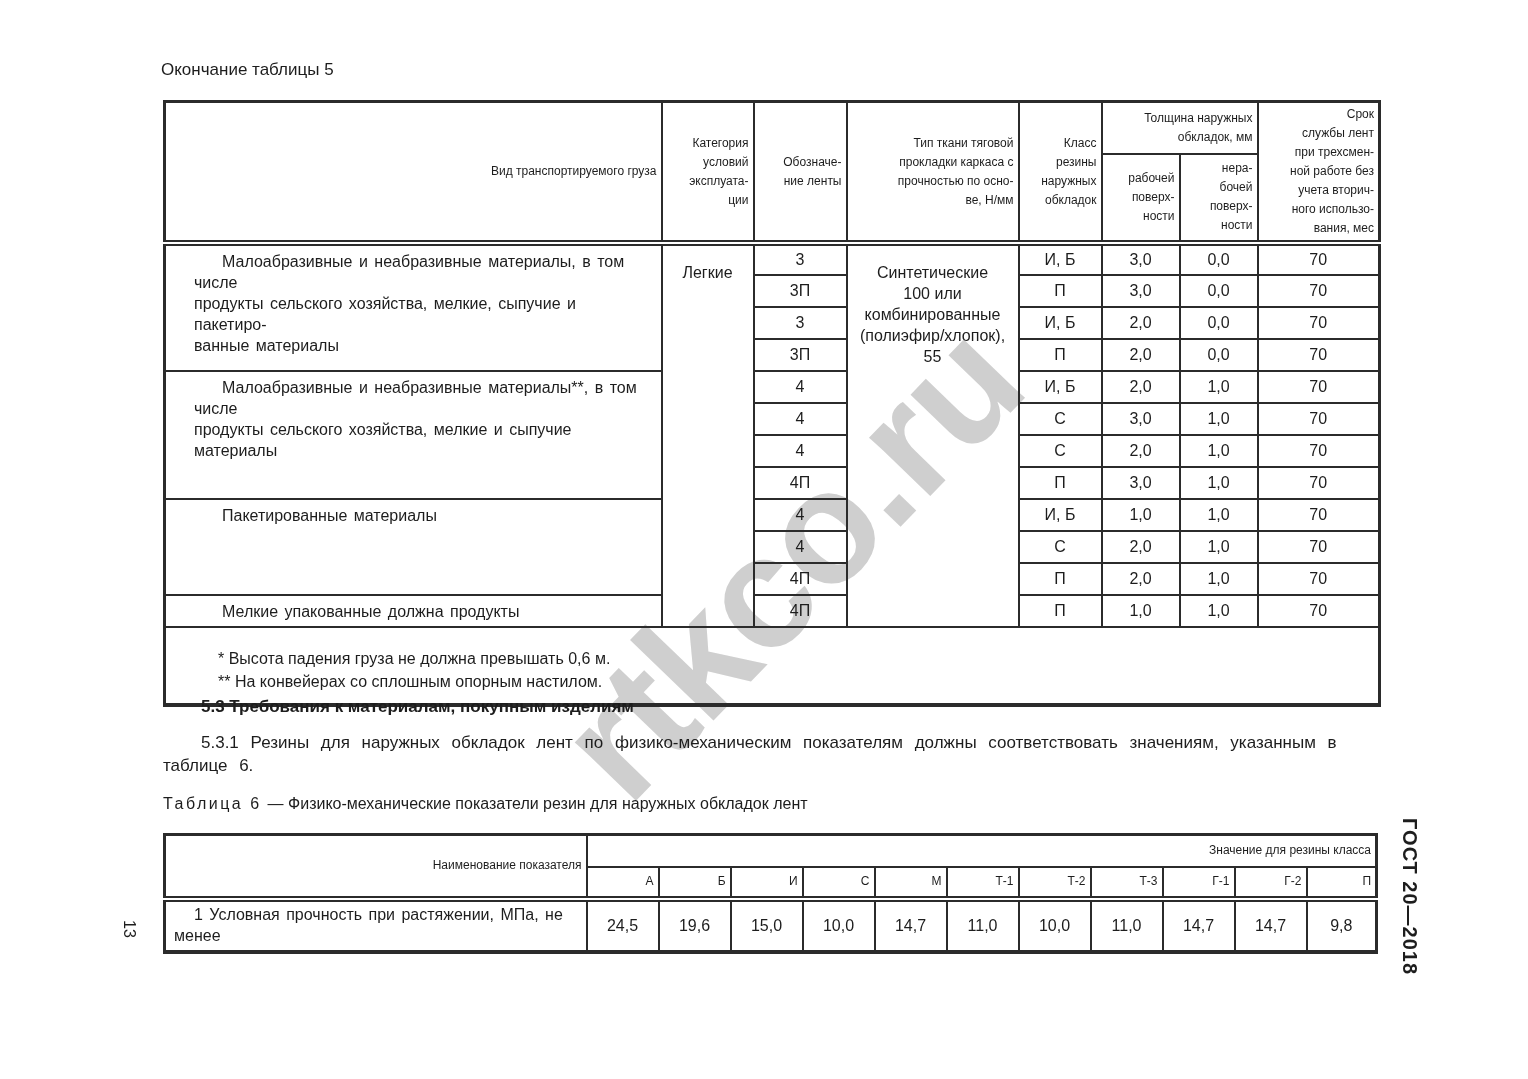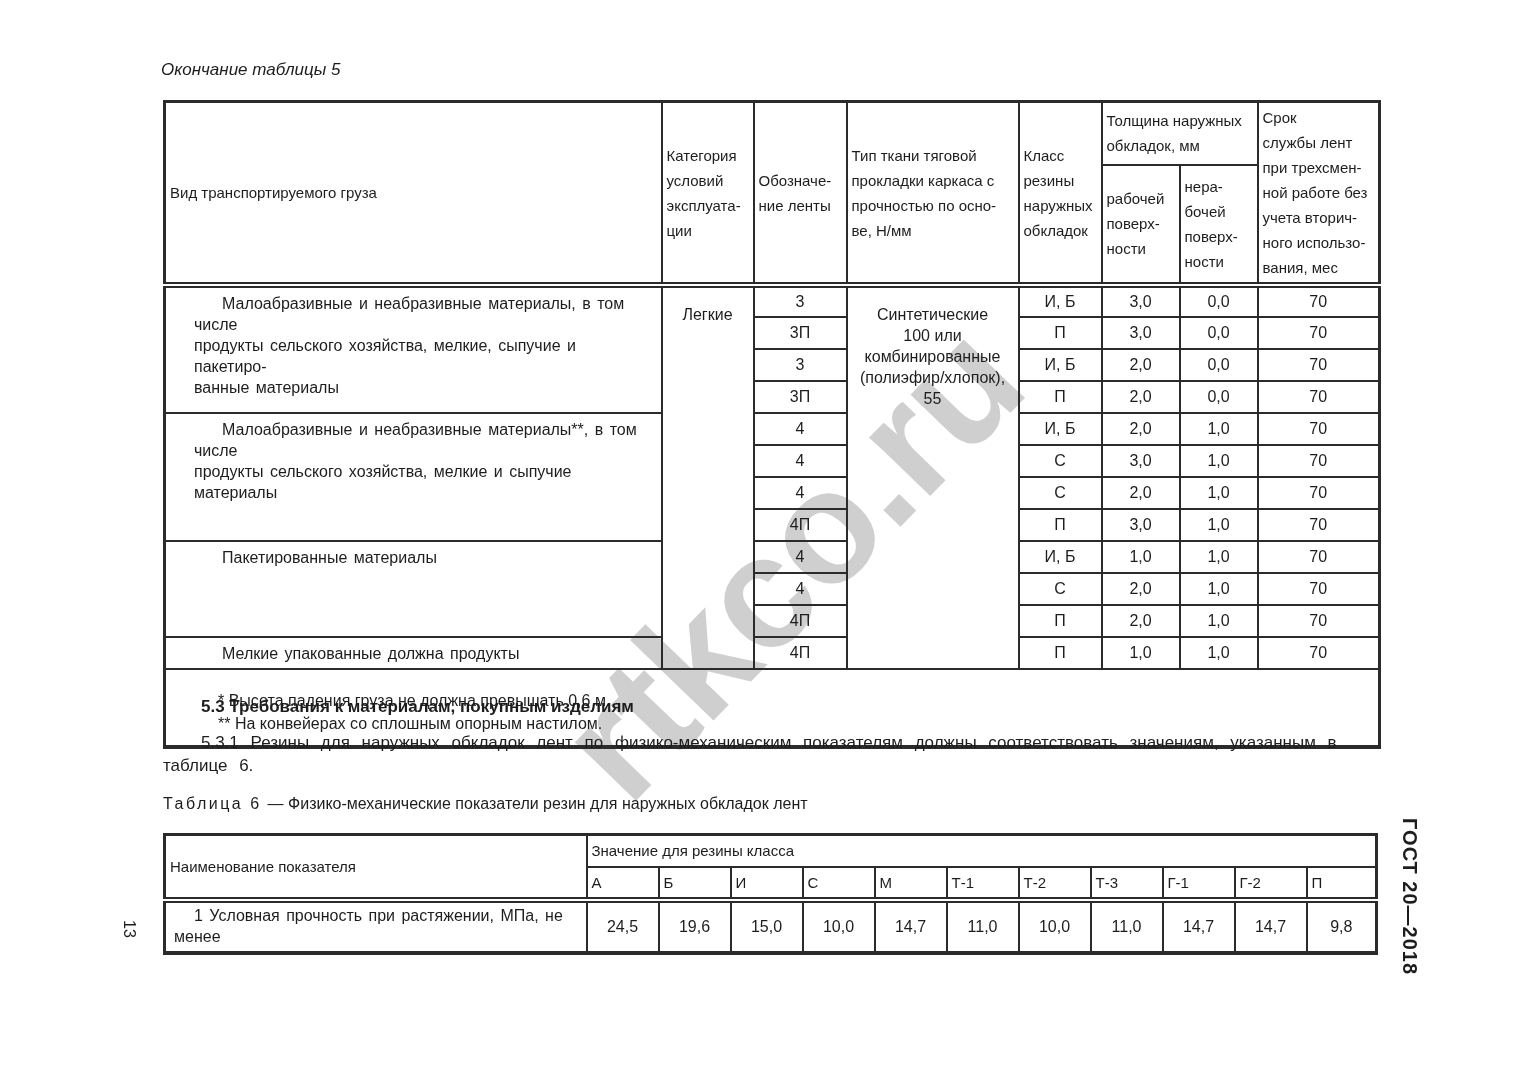--- a/index.html
+++ b/index.html
@@ -16,33 +16,33 @@
   
   .watermark {
     position:absolute; left:790px; top:562px;
     transform: translate(-50%,-50%) rotate(-46deg);
     font-size:160px; font-weight:bold; letter-spacing:-2px;
     color:#c7c7c7; opacity:.85; z-index:0; white-space:nowrap;
   }
 
   .continuation {
     left:161px; top:60px;
-    font-style:italic; font-size:17px;
+    font-size:17px;
   }
 
   
   table.gt {
     border-collapse: collapse; table-layout: fixed;
     background: transparent;
   }
   table.gt th, table.gt td { border: 2px solid #2b2b2b; background: transparent; }
   table.gt { border: 3px solid #2b2b2b; border-bottom-width: 4px; }
   table.gt thead th {
-    font-weight: normal; font-size: 15px; line-height: 25px;
-    text-align: left; vertical-align: middle;
+    font-weight: normal; font-size: 12px; line-height: 19px;
+    text-align: right; vertical-align: middle;
     white-space: pre-line; padding: 2px 4px;
   }
   .bb { border-bottom: 6px double #2b2b2b !important; }
 
   
   .t5 { left:163px; top:100px; width:1215px; }
   .t5 thead tr.r1 { height: 50px; }
   .t5 thead tr.r2 { height: 86px; }
   .t5 tbody tr { height: 32px; }
   .t5 tbody td {

